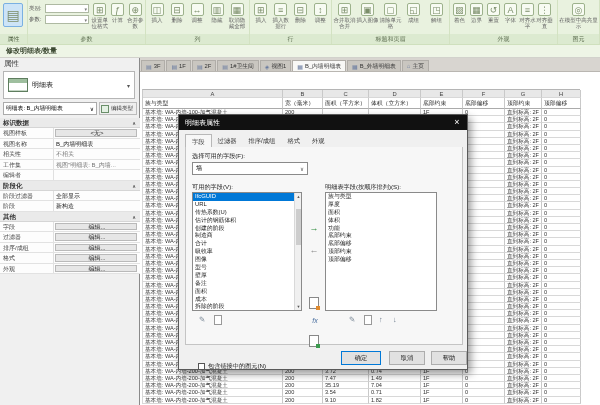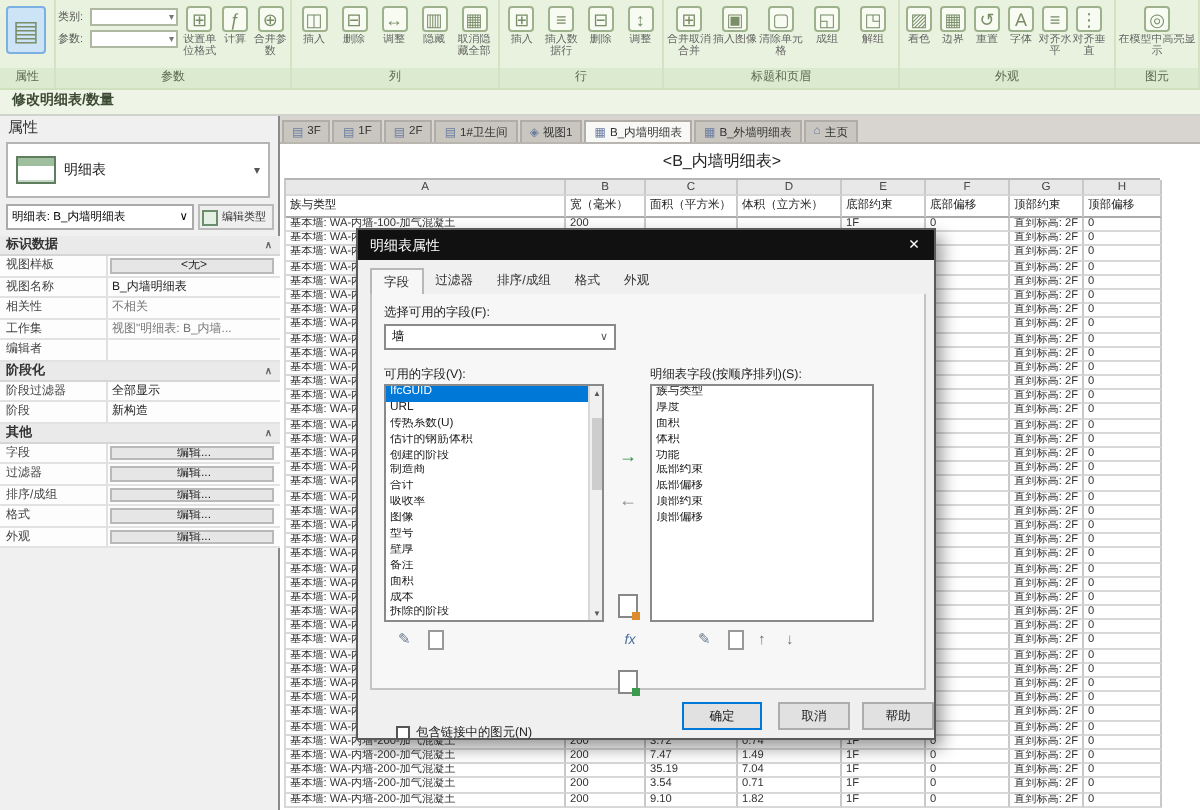--- a/index.html
+++ b/index.html
@@ -367,21 +367,20 @@
         <div class="vtab">
           <span class="tico">▦</span>
           <span>B_外墙明细表</span>
         </div>
         <div class="vtab">
           <span class="tico">⌂</span>
           <span>主页</span>
         </div>
       </div>
     <div class="sched">
-      <div class="sched-title">&lt;B_内墙明细表&gt;</div>
       <div class="grid" id="letters">
           <span class="cell">A</span>
           <span class="cell">B</span>
           <span class="cell">C</span>
           <span class="cell">D</span>
           <span class="cell">E</span>
           <span class="cell">F</span>
           <span class="cell">G</span>
           <span class="cell">H</span>
         </div>

